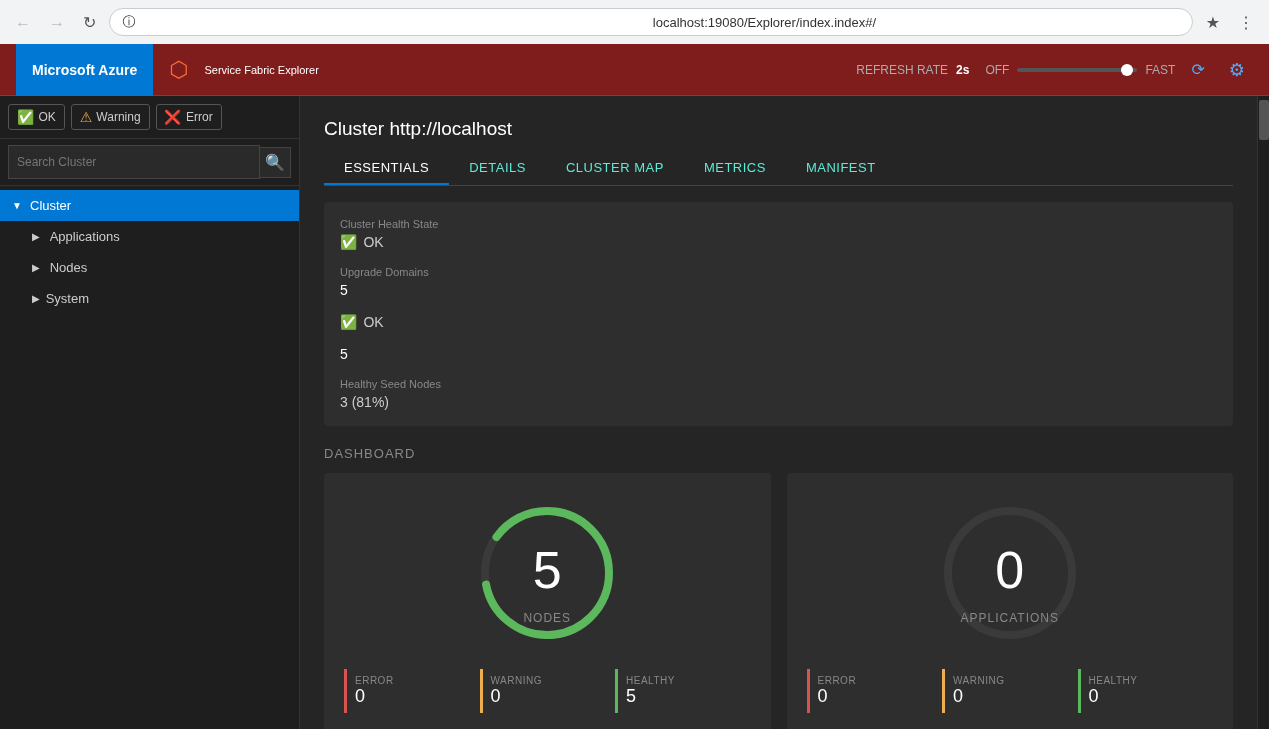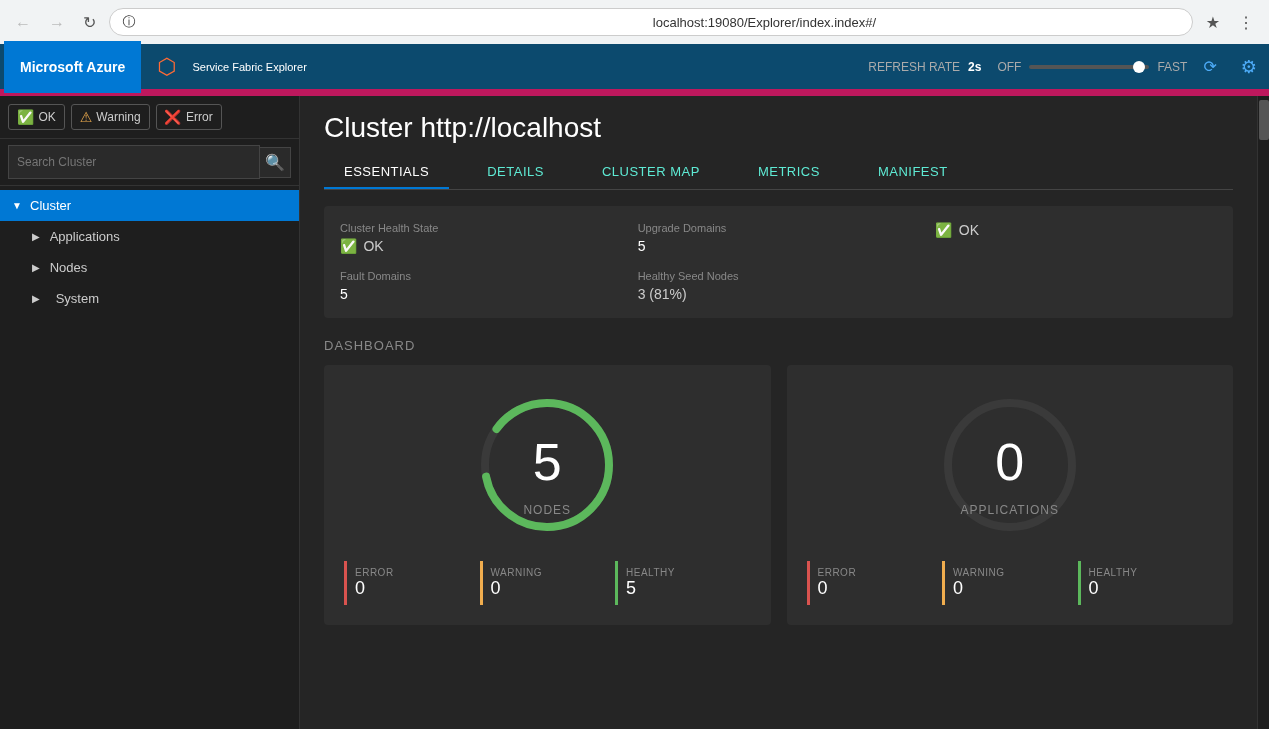--- a/index.html
+++ b/index.html
@@ -8,21 +8,21 @@
     .browser-nav-btn { background: none; border: none; cursor: pointer; color: #555; font-size: 16px; padding: 2px 5px; }
     .browser-nav-btn:disabled { color: #bbb; }
     .address-bar { flex: 1; display: flex; align-items: center; background: white; border: 1px solid #ccc; border-radius: 20px; padding: 4px 12px; font-size: 13px; color: #333; }
     .address-bar span { flex: 1; }
     .browser-action-btn { background: none; border: none; cursor: pointer; color: #555; font-size: 16px; padding: 2px 5px; }
 
     
     .app-container { display: flex; flex-direction: column; height: calc(729px - 42px); }
 
     
-    .top-header { background: #0c4a6e; border-bottom: 7px solid #be185d; display: flex; align-items: center; padding: 0 4px; height: 52px; }
+    .top-header { background: #7f1d1d; border-bottom: 1px solid #be185d; display: flex; align-items: center; padding: 0 16px; height: 52px; }
     .azure-brand { background: #0078d4; color: white; font-size: 14px; font-weight: 600; padding: 8px 16px; margin-right: 16px; height: 52px; display: flex; align-items: center; }
     .app-logo { color: #ff6b35; font-size: 20px; margin-right: 8px; }
     .app-title { color: white; font-size: 16px; font-weight: 400; }
     .header-spacer { flex: 1; }
     .refresh-controls { display: flex; align-items: center; gap: 8px; font-size: 12px; color: #aaa; }
     .slider-track { width: 120px; height: 4px; background: #555; border-radius: 2px; position: relative; }
     .slider-thumb { position: absolute; right: 4px; width: 12px; height: 12px; background: white; border-radius: 50%; top: -4px; }
     .header-icon-btn { background: none; border: none; cursor: pointer; color: #aaa; font-size: 18px; padding: 4px 8px; }
 
     
@@ -41,29 +41,29 @@
     .tree-nav { flex: 1; overflow-y: auto; padding: 4px 0; }
     .tree-item { display: flex; align-items: center; padding: 8px 12px; cursor: pointer; font-size: 13px; gap: 6px; }
     .tree-item.active { background: #0078d4; color: white; }
     .tree-item .chevron { font-size: 10px; width: 12px; }
     .tree-item .chevron-right { font-size: 10px; }
     .tree-child { padding-left: 32px; }
 
     
     .content-area { flex: 1; background: #252525; overflow: hidden; display: flex; flex-direction: column; }
     .content-header { padding: 16px 24px 0; }
-    .cluster-title { font-size: 28px; color: #888; font-weight: 300; }
+    .cluster-title { font-size: 19px; color: #888; font-weight: 300; margin-top: 6px; }
     .cluster-title span { color: white; }
-    .tabs { display: flex; gap: 18px; margin-top: 12px; border-bottom: 1px solid #444; }
+    .tabs { display: flex; gap: 0; margin-top: 12px; border-bottom: 1px solid #444; }
     .tab { padding: 8px 20px; cursor: pointer; font-size: 13px; color: #5eead4; border-bottom: 2px solid transparent; text-transform: uppercase; letter-spacing: 0.5px; }
     .tab.active { color: white; border-bottom: 2px solid #0078d4; }
     .content-body { flex: 1; overflow-y: auto; padding: 16px 24px; }
 
     
-    .essentials-grid { display: grid; grid-template-columns: 1fr 1fr 1fr; gap: 16px; background: #2e2e2e; padding: 16px; border-radius: 4px; margin-bottom: 20px; }
+    .essentials-grid { display: grid; grid-template-columns: 1fr; gap: 16px; background: #2e2e2e; padding: 16px; border-radius: 4px; margin-bottom: 20px; }
     .essentials-item label { font-size: 11px; color: #888; display: block; margin-bottom: 4px; }
     .essentials-item .value { font-size: 14px; color: #ccc; display: flex; align-items: center; gap: 6px; }
     .essentials-item .value .ok-badge { color: #5cb85c; }
     .essentials-item .value .num { color: white; }
 
     
     .dashboard-title { font-size: 13px; color: #888; text-transform: uppercase; letter-spacing: 1px; margin-bottom: 12px; }
     .dashboard-cards { display: grid; grid-template-columns: 1fr 1fr; gap: 16px; }
     .dashboard-card { background: #2e2e2e; border-radius: 4px; padding: 20px; display: flex; flex-direction: column; align-items: center; }
     .gauge-container { position: relative; width: 160px; height: 160px; margin-bottom: 8px; }
@@ -157,21 +157,21 @@
         <div class="tree-item tree-child">
           <span class="chevron-right">▶</span>
           <span style="margin-left:4px;">Applications</span>
         </div>
         <div class="tree-item tree-child">
           <span class="chevron-right">▶</span>
           <span style="margin-left:4px;">Nodes</span>
         </div>
         <div class="tree-item tree-child">
           <span class="chevron-right">▶</span>
-          <span style="margin-left:10px;text-align:center;">System</span>
+          <span style="margin-left:0;text-align:center;">System</span>
         </div>
       </div>
     </div>
 
     <div class="content-area">
       <div class="content-header">
         <div class="cluster-title">
           <span>Cluster</span>
           <span style="color:white;">http://localhost</span>
         </div>
@@ -200,21 +200,20 @@
               <span class="num">5</span>
             </div>
           </div>
           <div class="essentials-item">
             <div class="value">
               <span class="ok-badge">✅</span>
               <span>OK</span>
             </div>
           </div>
           <div class="essentials-item">
-            <label>Fault Domains</label>
             <div class="value">
               <span class="num">5</span>
             </div>
           </div>
           <div class="essentials-item">
             <label>Healthy Seed Nodes</label>
             <div class="value">
               <span>3 (81%)</span>
             </div>
           </div>

